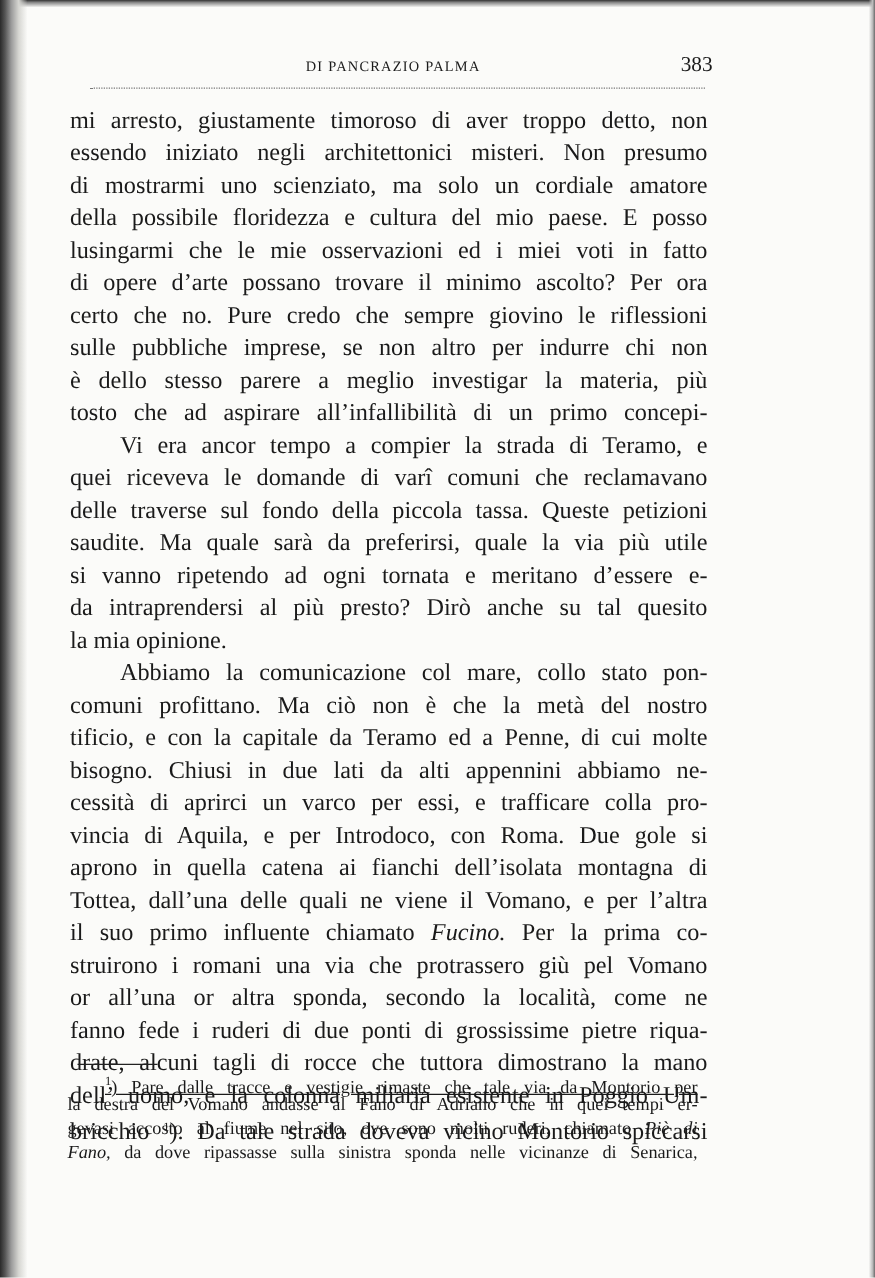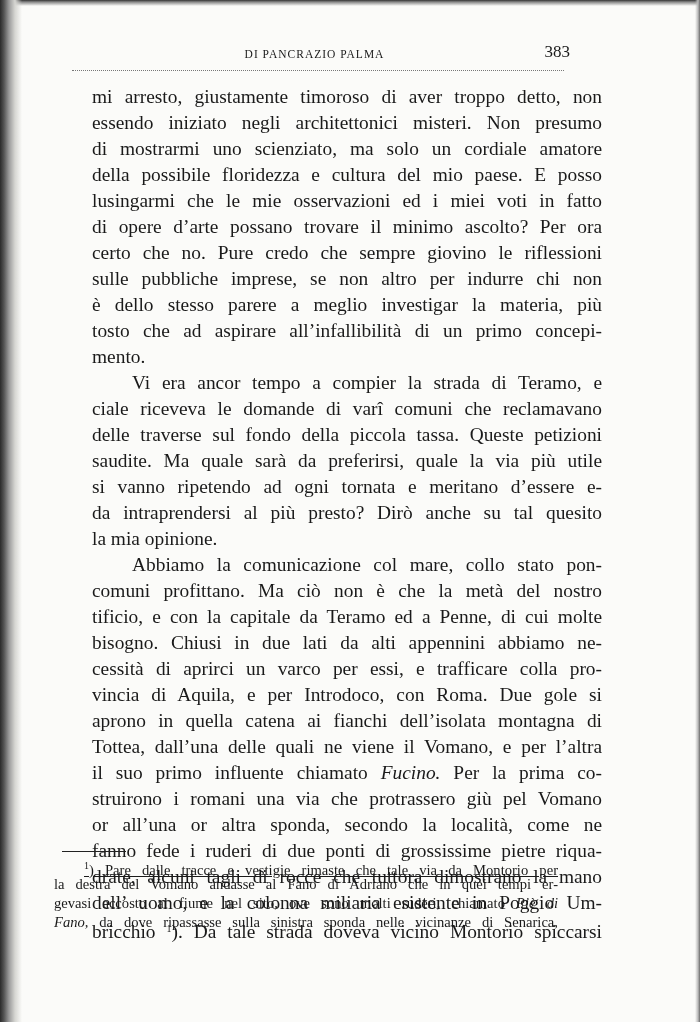--- a/index.html
+++ b/index.html
@@ -34,21 +34,21 @@
       position: absolute; right: 0; top: 2px;
       font-family: "Liberation Serif", serif; font-size: 17px;
     }
     .head-rule {
       position: absolute; left: 72px; top: 70px; width: 492px; height: 0;
       border-top: 1px dotted #777;
     }
     .body-text {
       position: absolute; left: 56px; top: 84px; width: 510px;
       font-family: "Liberation Serif", serif;
-      font-size: 19.4px; line-height: 26px; margin-left: 36px;
+      font-size: 19.4px; line-height: 26px;
     }
     .line {
       display: block; white-space: nowrap; text-align: justify; text-align-last: justify;
       height: 26px;
     }
     .line.last { text-align-last: left; }
     .line.indent { padding-left: 40px; }
     .fn-rule {
       position: absolute; left: 62px; top: 851px; width: 64px; height: 0;
       border-top: 1.2px solid #222;
@@ -80,23 +80,22 @@
   <span class="line">mi arresto, giustamente timoroso di aver troppo detto, non</span>
   <span class="line">essendo iniziato negli architettonici misteri. Non presumo</span>
   <span class="line">di mostrarmi uno scienziato, ma solo un cordiale amatore</span>
   <span class="line">della possibile floridezza e cultura del mio paese. E posso</span>
   <span class="line">lusingarmi che le mie osservazioni ed i miei voti in fatto</span>
   <span class="line">di opere d’arte possano trovare il minimo ascolto? Per ora</span>
   <span class="line">certo che no. Pure credo che sempre giovino le riflessioni</span>
   <span class="line">sulle pubbliche imprese, se non altro per indurre chi non</span>
   <span class="line">è dello stesso parere a meglio investigar la materia, più</span>
   <span class="line">tosto che ad aspirare all’infallibilità di un primo concepi-</span>
-  <span class="line last">mento.</span>
   <span class="line indent">Vi era ancor tempo a compier la strada di Teramo, e</span>
-  <span class="line">ciale riceveva le domande di varî comuni che reclamavano</span>
+  <span class="line">quei riceveva le domande di varî comuni che reclamavano</span>
   <span class="line">delle traverse sul fondo della piccola tassa. Queste petizioni</span>
   <span class="line">saudite. Ma quale sarà da preferirsi, quale la via più utile</span>
   <span class="line">si vanno ripetendo ad ogni tornata e meritano d’essere e-</span>
   <span class="line">da intraprendersi al più presto? Dirò anche su tal quesito</span>
   <span class="line last">la mia opinione.</span>
   <span class="line indent">Abbiamo la comunicazione col mare, collo stato pon-</span>
   <span class="line">comuni profittano. Ma ciò non è che la metà del nostro</span>
   <span class="line">tificio, e con la capitale da Teramo ed a Penne, di cui molte</span>
   <span class="line">bisogno. Chiusi in due lati da alti appennini abbiamo ne-</span>
   <span class="line">cessità di aprirci un varco per essi, e trafficare colla pro-</span>

